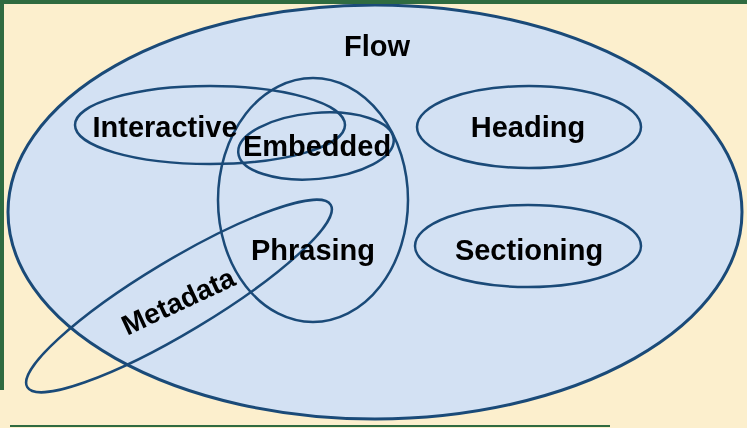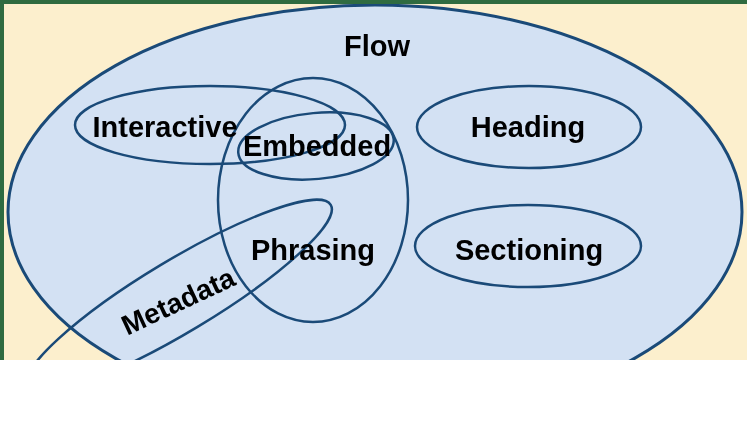--- a/index.html
+++ b/index.html
@@ -1,19 +1,19 @@
 <!DOCTYPE html>
 <html style="--background: #FCEFCD; --frame-green: #2F6B40; --venn-fill: #D3E1F3; --venn-stroke: #1A4A78; --label-color: #000000;"><head>
 <meta charset="utf-8">
 <style>
   html, body { margin: 0; padding: 0; }
   .canvas {
     position: relative;
     width: 747px;
-    height: 360px;
+    height: 428px;
     background: var(--background, #FCEFCD);
     overflow: hidden;
     font-family: "Liberation Sans", sans-serif;
   }
   .venn-svg { position: absolute; left: 0; top: 0; }
   .set-outline {
     fill: none;
     stroke: var(--venn-stroke, #1A4A78);
     stroke-width: 2.5;
   }

